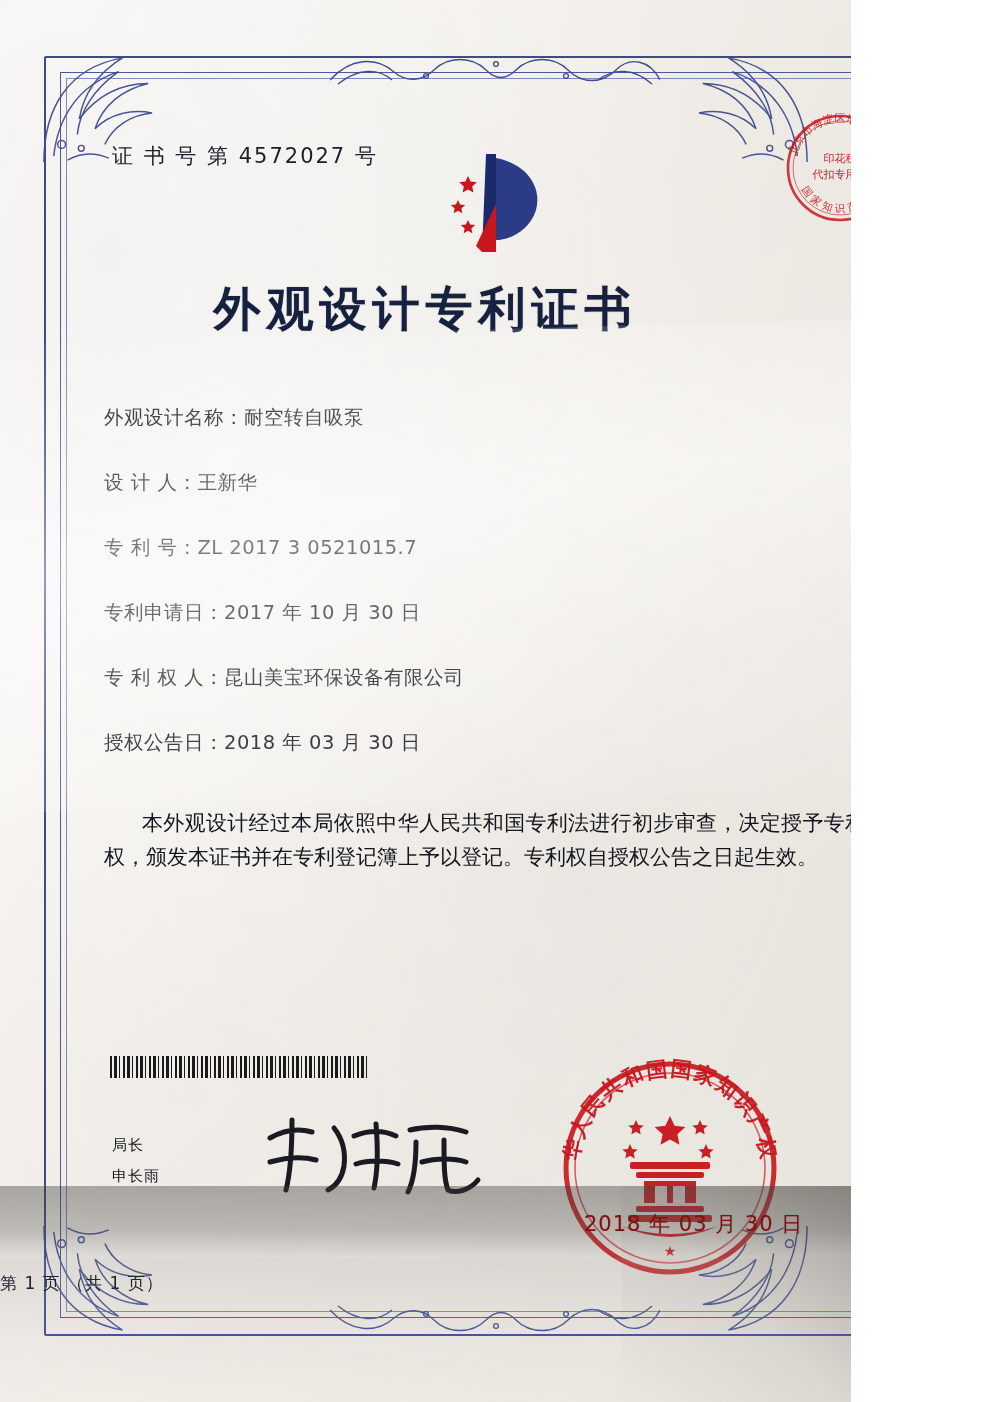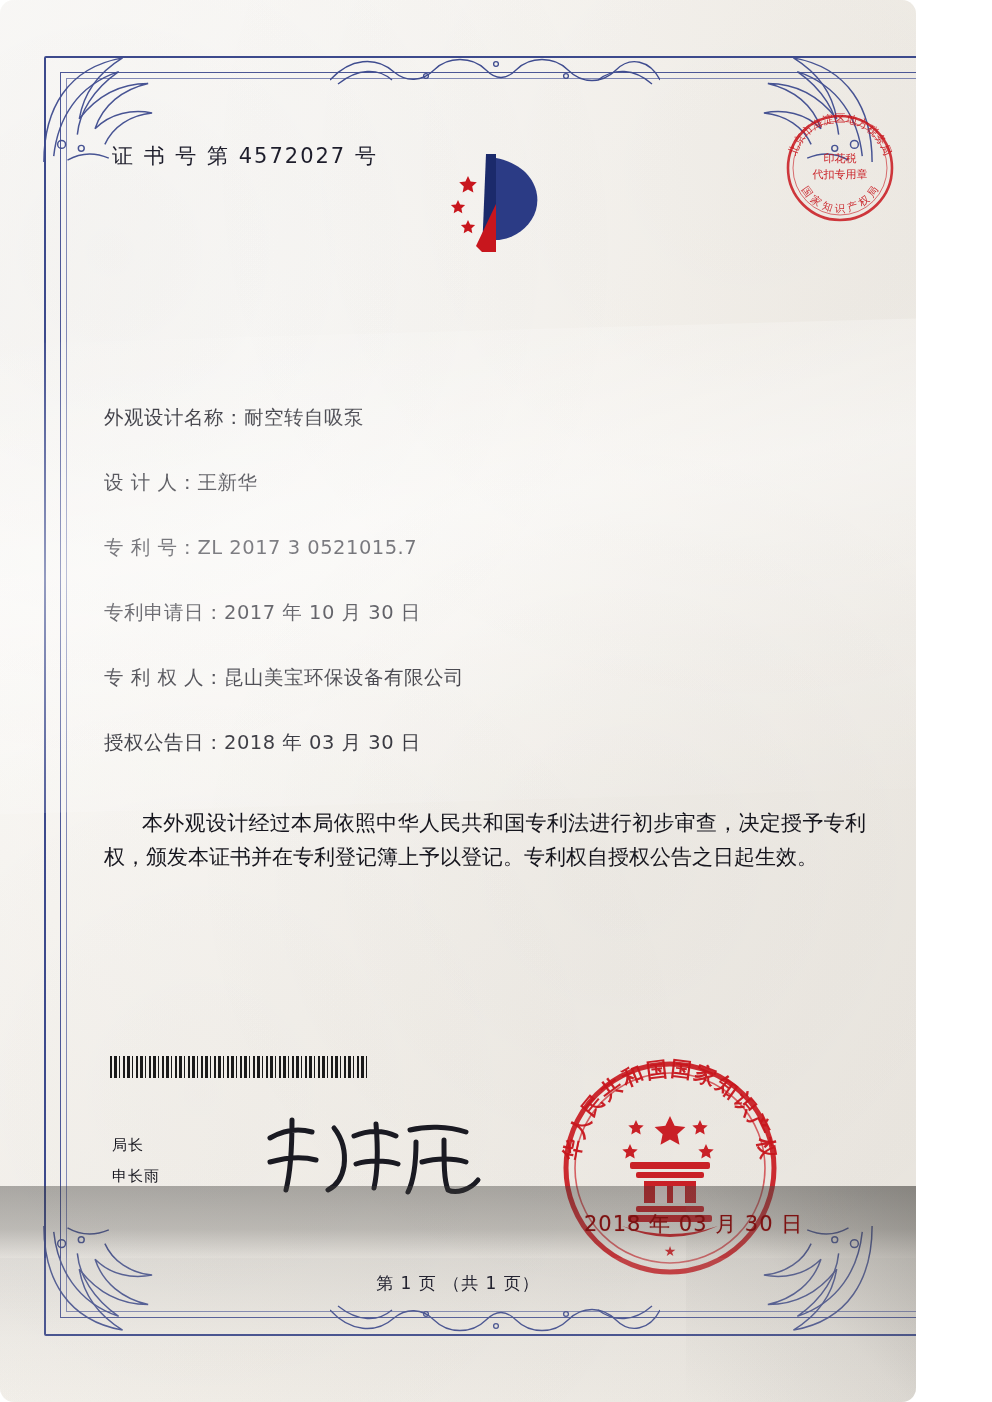--- a/index.html
+++ b/index.html
@@ -5,26 +5,25 @@
   html, body {
     margin: 0;
     padding: 0;
     background: #ffffff;
   }
   body {
     font-family: "Liberation Serif", serif;
   }
   .page {
     position: relative;
-    width: 916px;
+    width: 851px;
     height: 1402px;
     overflow: hidden;
     background:
       radial-gradient(ellipse at 30% 25%, #fdfcfa 0%, #f7f4ef 45%, #efebe4 100%);
-    border-radius: 14px;
   }
   
   .paper-texture {
     position: absolute;
     inset: 0;
     background-image:
       radial-gradient(circle at 12% 18%, rgba(0,0,0,0.030) 0%, rgba(0,0,0,0) 38%),
       radial-gradient(circle at 82% 12%, rgba(0,0,0,0.025) 0%, rgba(0,0,0,0) 40%),
       radial-gradient(circle at 68% 62%, rgba(0,0,0,0.028) 0%, rgba(0,0,0,0) 42%),
       radial-gradient(circle at 22% 78%, rgba(0,0,0,0.022) 0%, rgba(0,0,0,0) 40%),
@@ -270,21 +269,21 @@
     color: #7d1212;
     letter-spacing: 1px;
     white-space: nowrap;
     text-shadow: 0 0 1px rgba(125,18,18,.35);
   }
 
   .page-footer {
     position: absolute;
     left: 0; right: 0;
     top: 1272px;
-    text-align: center;
+    text-align: left;
     font-family: "DejaVu Sans", sans-serif;
     font-size: 17px;
     color: #232330;
     letter-spacing: 1px;
   }
 </style>
 </head>
 <body>
 
 <div class="page">
@@ -359,20 +358,21 @@
       <path d="M72 10 C104 16 118 40 112 62 C106 82 86 92 72 92 Z" fill="#2b3b85"></path>
       <path d="M58 104 L72 104 L72 56 L52 98 Z" fill="#c8161d"></path>
       <g fill="#c8161d">
         <path d="M44 28 l2.6 5.6 6.2 .6 -4.6 4.2 1.2 6.1 -5.4-3.1 -5.4 3.1 1.2-6.1 -4.6-4.2 6.2-.6z"></path>
         <path d="M34 52 l2.1 4.5 5 .5 -3.7 3.4 .9 4.9 -4.3-2.5 -4.3 2.5 .9-4.9 -3.7-3.4 5-.5z"></path>
         <path d="M44 72 l2.1 4.5 5 .5 -3.7 3.4 .9 4.9 -4.3-2.5 -4.3 2.5 .9-4.9 -3.7-3.4 5-.5z"></path>
       </g>
     </svg>
   </div>
 
+  <div class="title">外观设计专利证书</div>
 
   <div class="seal-top">
     <svg viewBox="0 0 128 128">
       <defs>
         <path id="arcTop" d="M 18 64 A 46 46 0 0 1 110 64"></path>
         <path id="arcBot" d="M 20 64 A 44 44 0 0 0 108 64"></path>
       </defs>
       <g stroke="#c8161d" fill="none">
         <circle cx="64" cy="64" r="52" stroke-width="2.6" opacity=".85"></circle>
         <circle cx="64" cy="64" r="47" stroke-width="1" opacity=".6"></circle>

